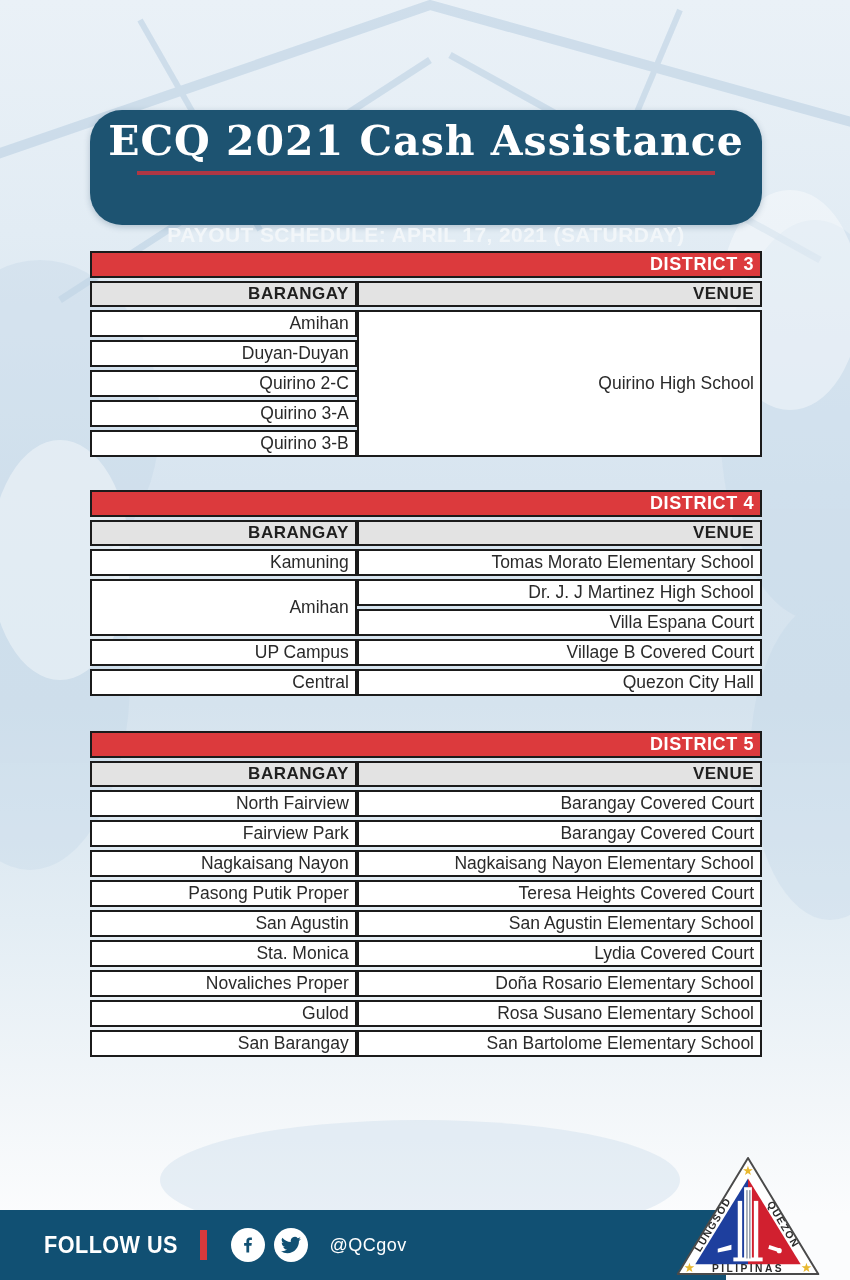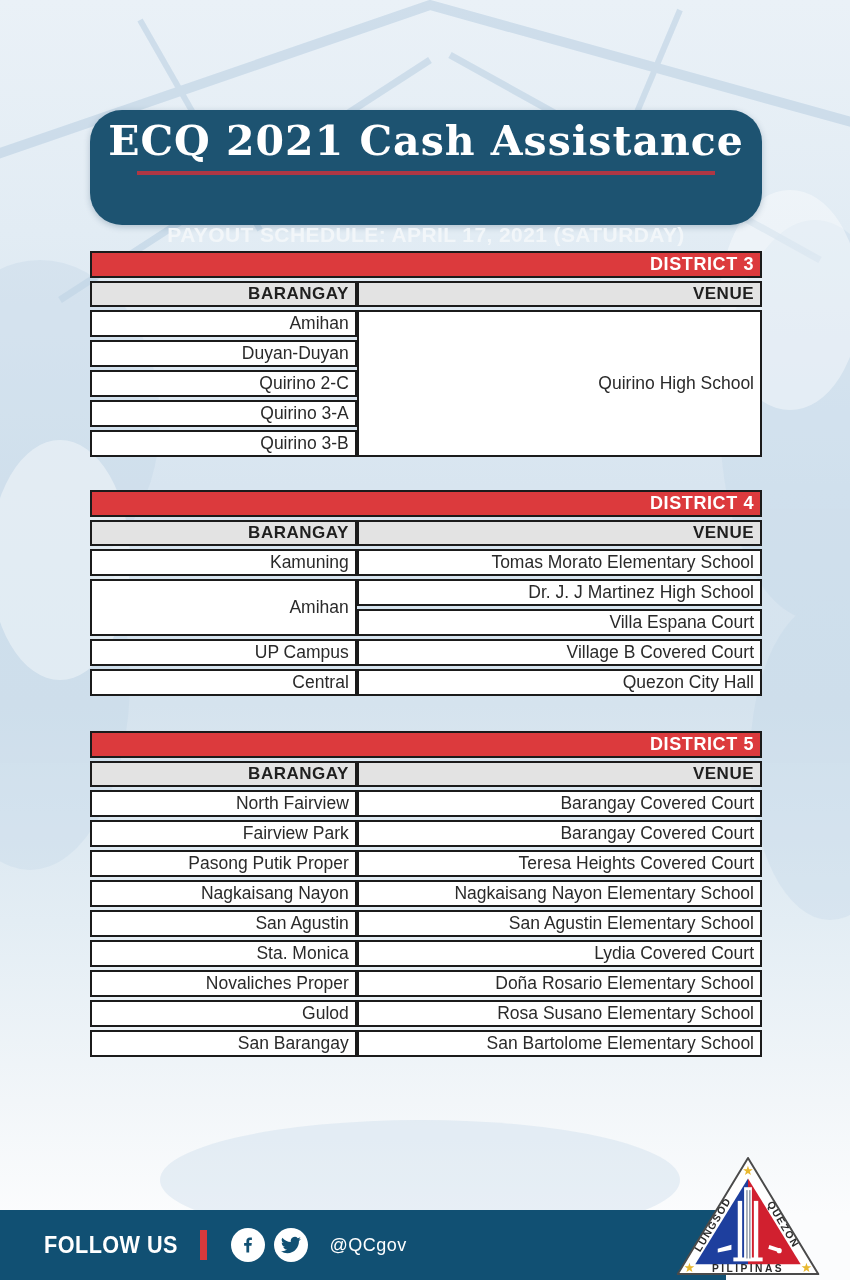--- a/index.html
+++ b/index.html
@@ -263,26 +263,26 @@
       <tbody>
           <tr>
             <td>North Fairview</td>
             <td>Barangay Covered Court</td>
           </tr>
           <tr>
             <td>Fairview Park</td>
             <td>Barangay Covered Court</td>
           </tr>
           <tr>
+            <td>Nagkaisang Nayon</td>
+            <td>Nagkaisang Nayon Elementary School</td>
+          </tr>
+          <tr>
             <td>Pasong Putik Proper</td>
             <td>Teresa Heights Covered Court</td>
-          </tr>
-          <tr>
-            <td>Nagkaisang Nayon</td>
-            <td>Nagkaisang Nayon Elementary School</td>
           </tr>
           <tr>
             <td>San Agustin</td>
             <td>San Agustin Elementary School</td>
           </tr>
           <tr>
             <td>Sta. Monica</td>
             <td>Lydia Covered Court</td>
           </tr>
           <tr>

